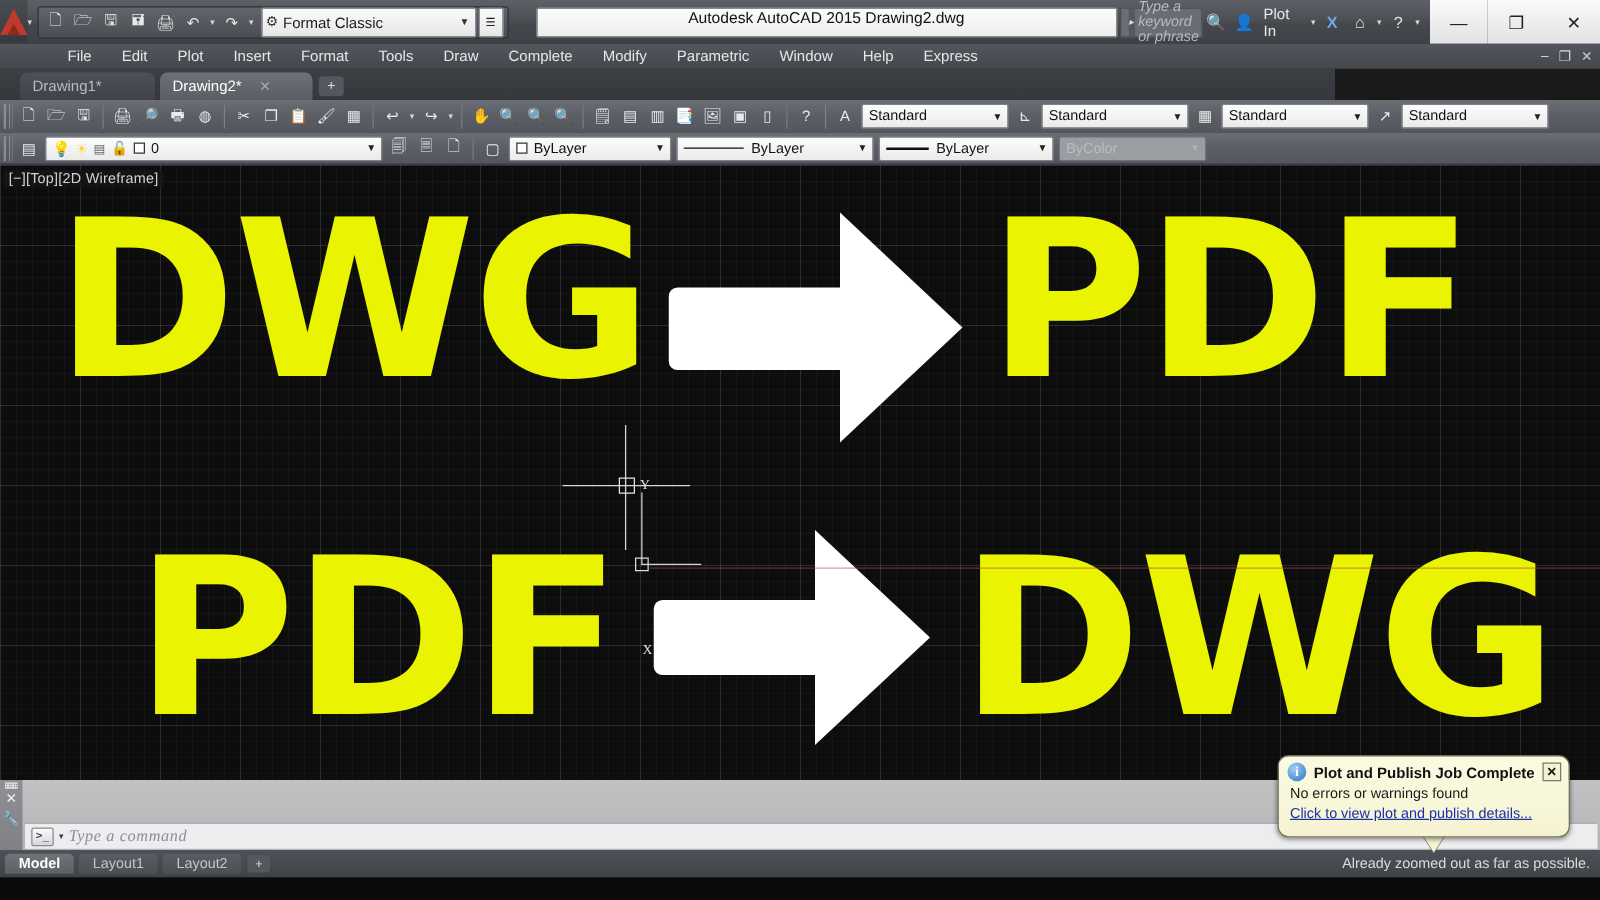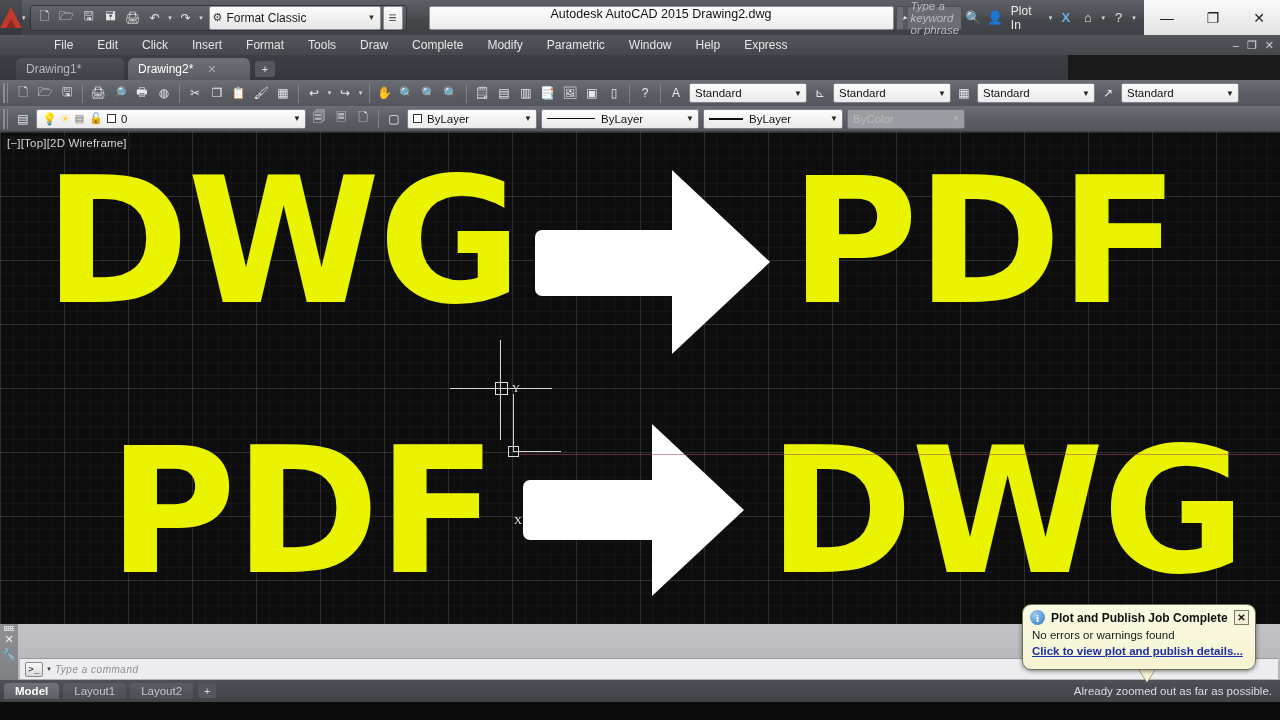--- a/index.html
+++ b/index.html
@@ -226,21 +226,21 @@
     background:#ededf0; border-top:1px solid #9a9a9e;
     display:flex; align-items:center; padding-left:5px;
   }
   .cmd-prompt-btn {
     width:18px;height:15px;background:linear-gradient(to bottom,#fafafa,#d8d8dc);
     border:1px solid #8a8a8e;border-radius:2px;display:flex;align-items:center;
     justify-content:center;font-size:9px;color:#222;font-family:"DejaVu Sans Mono",monospace;
   }
   .cmd-prompt-caret { width:12px;text-align:center;font-size:7px;color:#333; }
   .cmd-input-ph {
-    font-family:Liberation Sans, sans-serif; font-size:10px;
+    font-family:Liberation Serif, serif; font-size:13px;
     color:#8d8d93; font-style:italic; letter-spacing:0.5px;
   }
 
   
   .statusbar {
     position:absolute; left:0; top:680px; width:1280px; height:22px;
     background: linear-gradient(to bottom,#4e5258,#3f4348);
     display:flex; align-items:center;
   }
   .ltab {
@@ -280,21 +280,21 @@
     flex:0 0 auto;
   }
   .balloon-title { font-size:12px; font-weight:bold; color:#111; margin-left:6px; flex:1; }
   .balloon-close {
     width:15px;height:15px;border:1px solid #7a7c66;background:#f3f0d4;
     display:flex;align-items:center;justify-content:center;font-size:10px;
     font-weight:bold;color:#111;
   }
   .balloon-body { font-size:11.5px; color:#1a1a1a; padding:4px 0 0 9px; }
   .balloon-link { font-size:11.5px; color:#1b2fa8; text-decoration:underline;
-                  padding:4px 0 0 9px;font-weight:bold; }
+                  padding:4px 0 0 9px; }
 </style>
 </head>
 <body>
 
 <div id="app">
 
   <div class="titlebar">
     <div class="app-logo">
       <div class="logo-a"></div>
     </div>
@@ -341,21 +341,21 @@
         <div class="win-btn">—</div>
         <div class="win-btn">❐</div>
         <div class="win-btn close">✕</div>
       </div>
     </div>
   </div>
 
   <div class="menubar">
     <div class="menu-item">File</div>
     <div class="menu-item">Edit</div>
-    <div class="menu-item">Click</div>
+    <div class="menu-item">Plot</div>
     <div class="menu-item">Insert</div>
     <div class="menu-item">Format</div>
     <div class="menu-item">Tools</div>
     <div class="menu-item">Draw</div>
     <div class="menu-item">Complete</div>
     <div class="menu-item">Modify</div>
     <div class="menu-item">Parametric</div>
     <div class="menu-item">Window</div>
     <div class="menu-item">Help</div>
     <div class="menu-item">Express</div>

